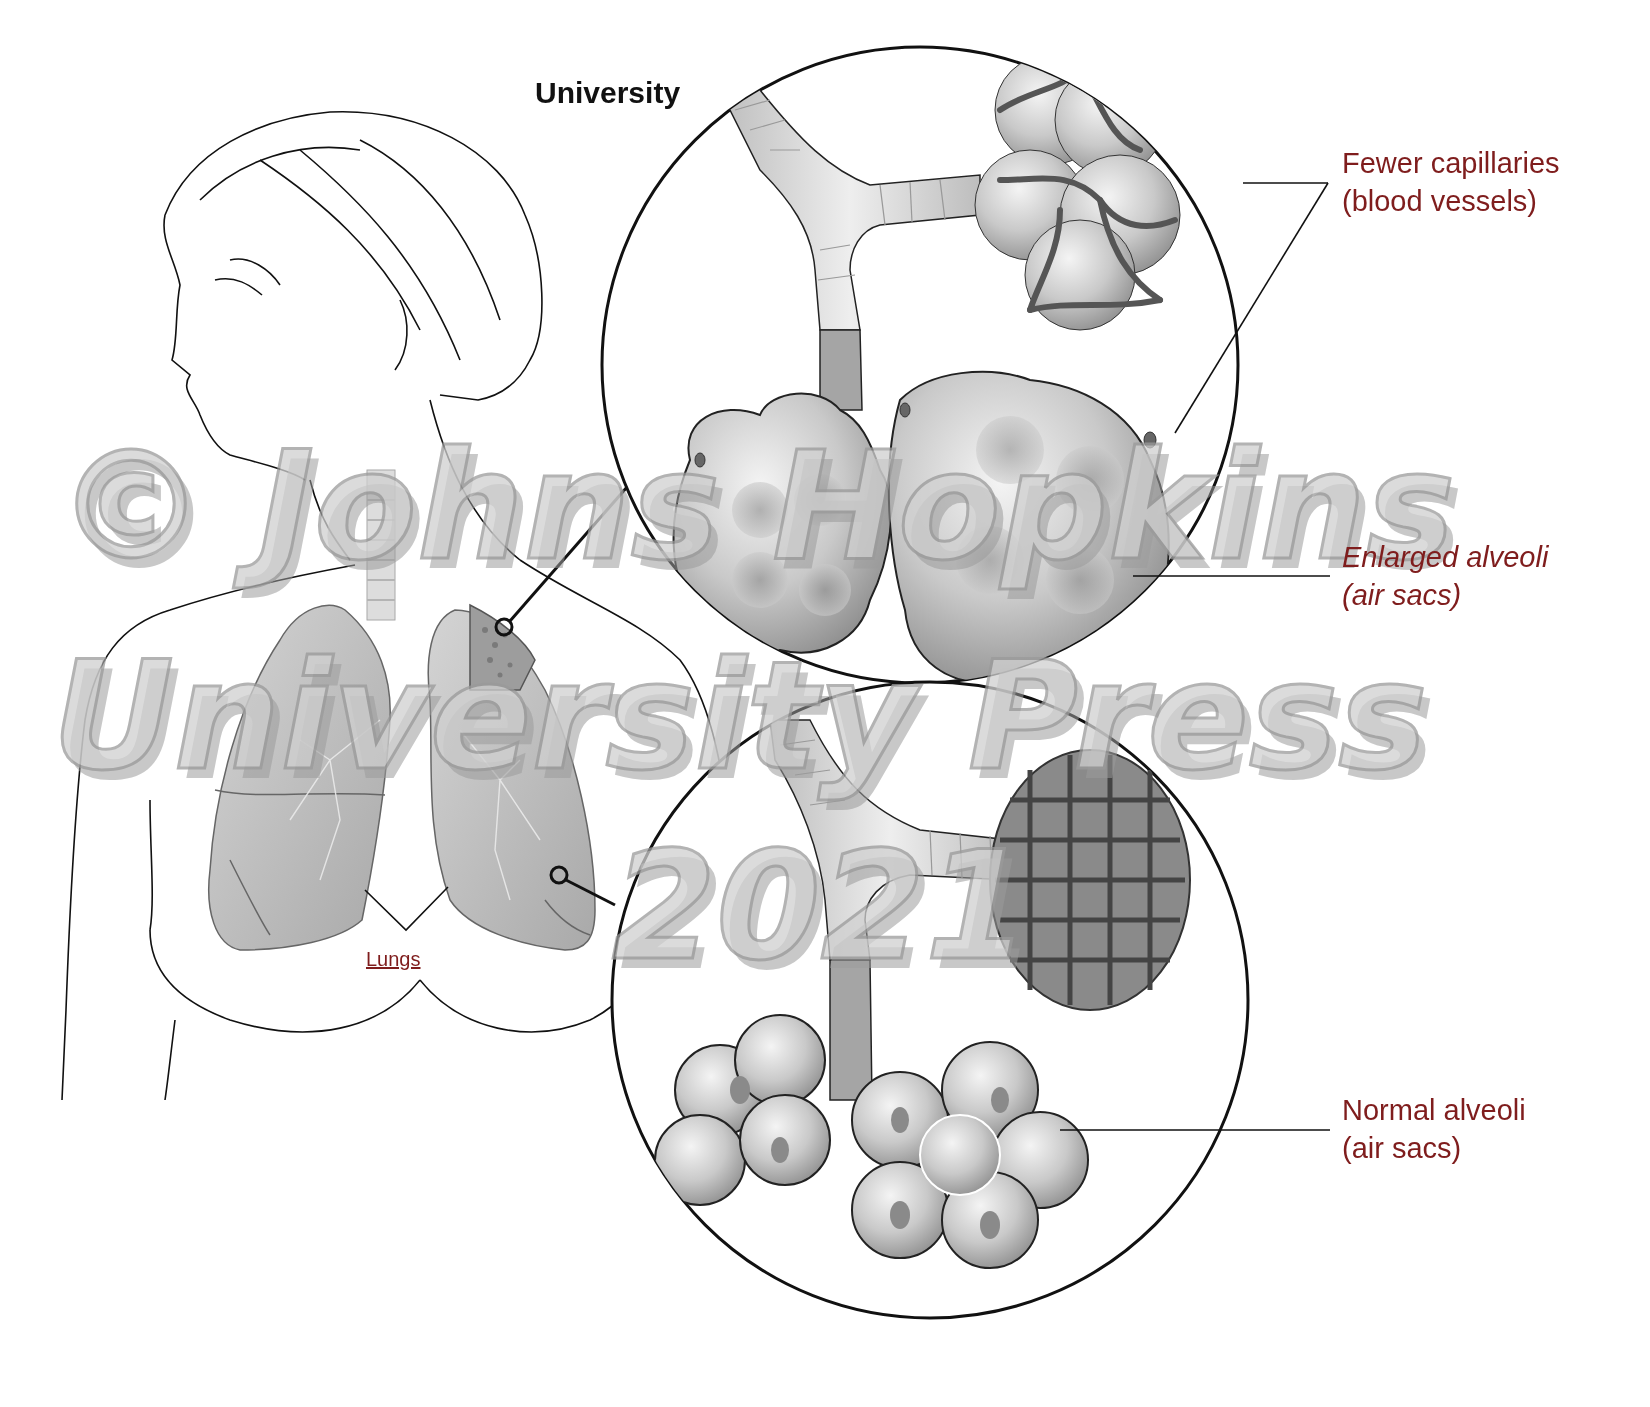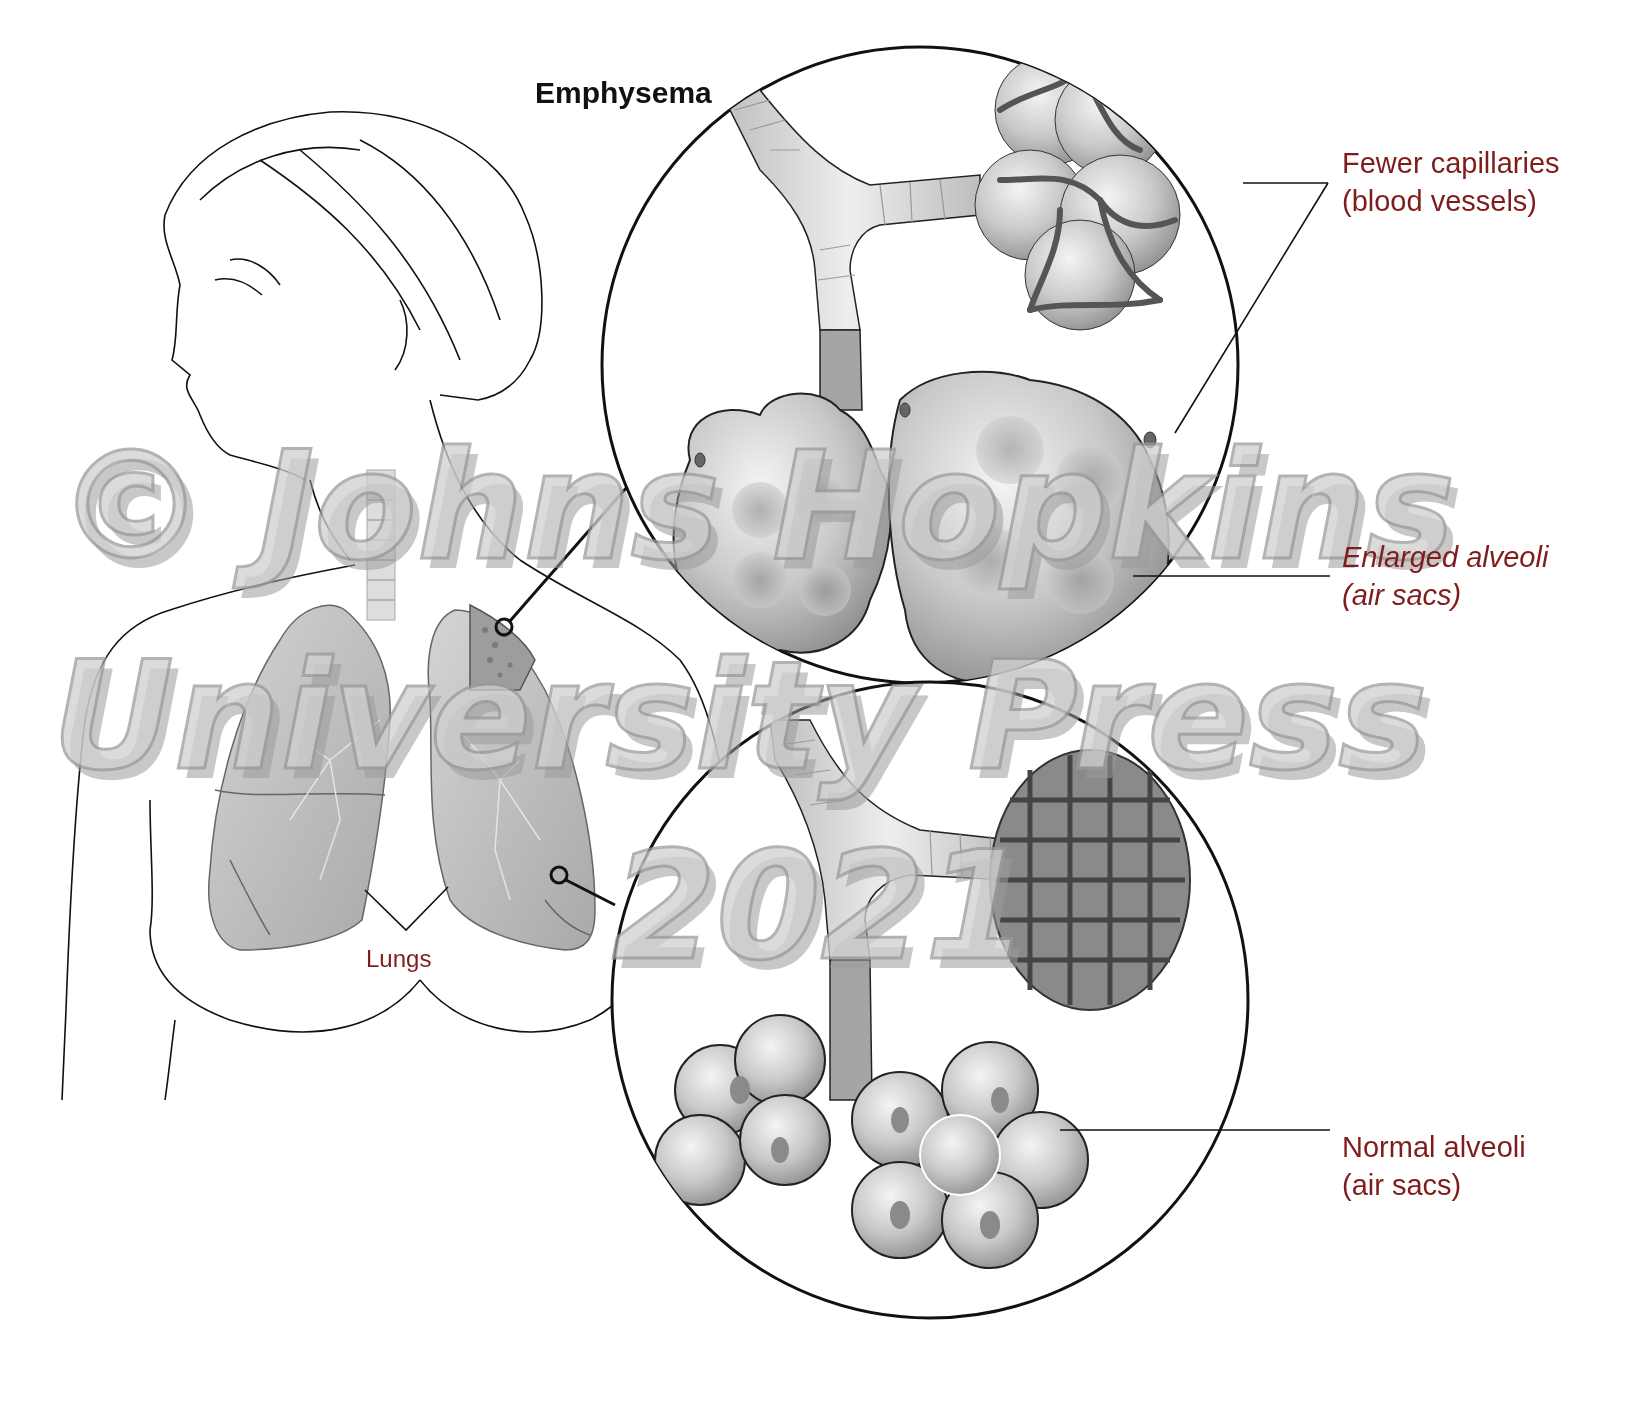--- a/index.html
+++ b/index.html
@@ -230,30 +230,30 @@
   <g pointer-events="none">
     <text class="wm-shadow" x="64" y="568" font-size="150">© Johns Hopkins</text>
     <text class="wm-text" x="56" y="558" font-size="150">© Johns Hopkins</text>
     <text class="wm-shadow" x="60" y="778" font-size="150">University Press</text>
     <text class="wm-text" x="52" y="768" font-size="150">University Press</text>
     <text class="wm-shadow" x="620" y="968" font-size="150">2021</text>
     <text class="wm-text" x="612" y="958" font-size="150">2021</text>
   </g>
 </svg>
 
-<div class="title">Emphysema</div>
-
-<div class="label" style="left:366px; top:940px; font-size:24px;">Lungs</div>
+<div class="title">University</div>
+
+<div class="label" style="left:366px; top:940px; font-size:20px;text-decoration:underline;">Lungs</div>
 
 <div class="label" style="left:1342px; top:144px;">
   <div>Fewer capillaries</div>
   <div>(blood vessels)</div>
 </div>
 
 <div class="label" style="left:1342px; top:538px;font-style:italic;">
   <div>Enlarged alveoli</div>
   <div>(air sacs)</div>
 </div>
 
-<div class="label" style="left:1342px; top:1128px;">
+<div class="label" style="left:1342px; top:1091px;">
   <div>Normal alveoli</div>
   <div>(air sacs)</div>
 </div>
 
 </body></html>

